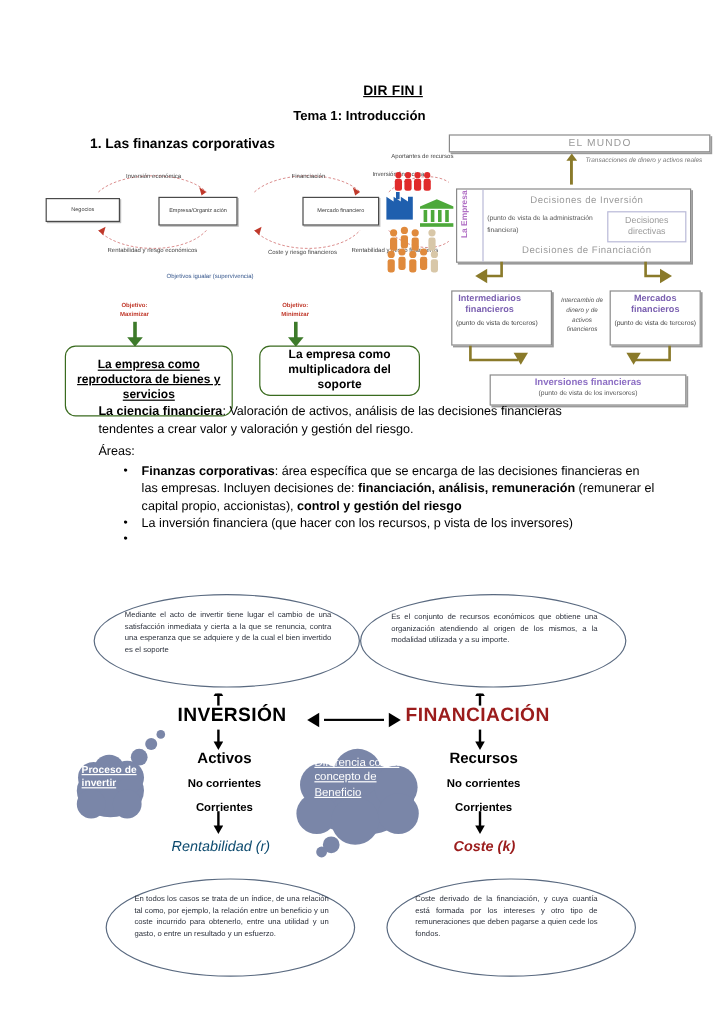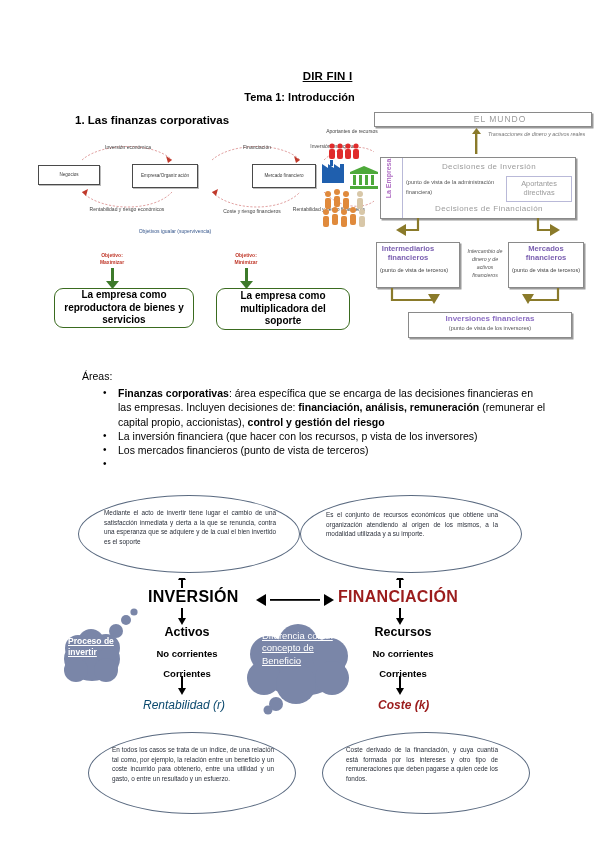--- a/index.html
+++ b/index.html
@@ -212,21 +212,21 @@
 
   <svg style="position:absolute;left:60px;top:268px;" width="300" height="22">
     <g fill="#3d7a2a">
       <rect x="51" y="0" width="3" height="14"></rect>
         <polygon points="46,13 59,13 52.5,21"></polygon>
       <rect x="185" y="0" width="3" height="14"></rect>
         <polygon points="180,13 193,13 186.5,21"></polygon>
     </g>
   </svg>
 
-  <div class="greenbox" style="left:54px;top:288px;width:140px;height:40px;">La empresa como reproductora de bienes y servicios</div>
+  <div class="greenbox" style="left:54px;top:288px;width:140px;height:59px;text-decoration:underline;">La empresa como reproductora de bienes y servicios</div>
   <div class="greenbox" style="left:216px;top:288px;width:134px;height:42px;">La empresa como multiplicadora del soporte</div>
 
   <div class="world">
 
     <div class="wbox" style="left:2px;top:0px;width:218px;height:15px;"></div>
     <div class="wtxt gray" style="left:2px;top:2px;width:218px;font-size:8.5px;letter-spacing:1px;padding-left:17px;">EL MUNDO</div>
 
     <svg style="position:absolute;left:98px;top:16px;" width="14" height="26">
       <rect x="5" y="5" width="2.4" height="21" fill="#8a7a2a"></rect>
       <polygon points="2,6 11,6 6.5,0" fill="#8a7a2a"></polygon>
@@ -235,21 +235,21 @@
 
     <div class="wbox" style="left:8px;top:45px;width:196px;height:62px;"></div>
     <div style="position:absolute;left:-10px;top:63px;width:52px;font-size:7px;color:#b06fc4;font-weight:bold;
                 transform:rotate(-90deg);text-align:center;">La Empresa</div>
     <div style="position:absolute;left:30px;top:46px;width:1px;height:60px;background:#b9b9d8;"></div>
 
     <div class="wtxt gray" style="left:34px;top:50px;width:166px;font-size:8px;letter-spacing:.4px;">Decisiones de Inversión</div>
     <div class="wtxt" style="left:34px;top:66px;width:96px;font-size:5.6px;text-align:left;color:#555;line-height:1.7;">(punto de vista de la administración financiera)</div>
 
     <div class="wbox" style="left:134px;top:64px;width:66px;height:26px;border-color:#b9b9d8;box-shadow:none;"></div>
-    <div class="wtxt gray" style="left:134px;top:67px;width:66px;font-size:7.4px;line-height:1.25;">Aportantes directivas</div>
+    <div class="wtxt gray" style="left:134px;top:67px;width:66px;font-size:7.4px;line-height:1.25;">Decisiones directivas</div>
 
     <div class="wtxt gray" style="left:34px;top:92px;width:166px;font-size:8px;letter-spacing:.4px;">Decisiones de Financiación</div>
 
     <svg style="position:absolute;left:0;top:106px;" width="224" height="40">
       <g fill="none" stroke="#8a7a2a" stroke-width="2.2">
         <path d="M46,0 L46,12 L32,12"></path>
         <path d="M166,0 L166,12 L180,12"></path>
       </g>
       <g fill="#8a7a2a">
         <polygon points="34,6 34,18 24,12"></polygon>
@@ -276,26 +276,28 @@
         <polygon points="56,6 68,6 62,16"></polygon>
         <polygon points="150,6 162,6 156,16"></polygon>
       </g>
     </svg>
 
     <div class="wbox" style="left:36px;top:200px;width:164px;height:26px;"></div>
     <div class="wtxt purple" style="left:36px;top:202px;width:164px;font-size:8px;font-weight:bold;">Inversiones financieras</div>
     <div class="wtxt" style="left:36px;top:213px;width:164px;font-size:5.6px;color:#555;">(punto de vista de los inversores)</div>
   </div>
 
+  <div class="body-para">
+    <b>La ciencia financiera</b><span>: Valoración de activos, análisis de las decisiones financieras tendentes a crear valor y valoración y gestión del riesgo.</span>
+  </div>
   <div class="areas">Áreas:</div>
 
   <ul class="bullets" id="bullet-list">
       <li><b>Finanzas corporativas</b><span>: área específica que se encarga de las decisiones financieras en las empresas. Incluyen decisiones de: </span><b>financiación, análisis, remuneración</b><span> (remunerar el capital propio, accionistas), </span><b>control y gestión del riesgo</b></li>
       <li><span>La inversión financiera (que hacer con los recursos, p vista de los inversores)</span></li>
-      <li><span>Los mercados financieros (punto de vista de terceros)</span></li>
       <li class="empty"></li>
     </ul>
 
   <div class="ellipse" style="left:78px;top:495px;width:222px;height:78px;"></div>
   <div class="ell-text" style="left:104px;top:508px;width:172px;">Mediante el acto de invertir tiene lugar el cambio de una satisfacción inmediata y cierta a la que se renuncia, contra una esperanza que se adquiere y de la cual el bien invertido es el soporte</div>
 
   <div class="ellipse" style="left:300px;top:495px;width:222px;height:78px;"></div>
   <div class="ell-text" style="left:326px;top:510px;width:172px;">Es el conjunto de recursos económicos que obtiene una organización atendiendo al origen de los mismos, a la modalidad utilizada y a su importe.</div>
 
   <svg style="position:absolute;left:60px;top:578px;" width="480" height="130">

